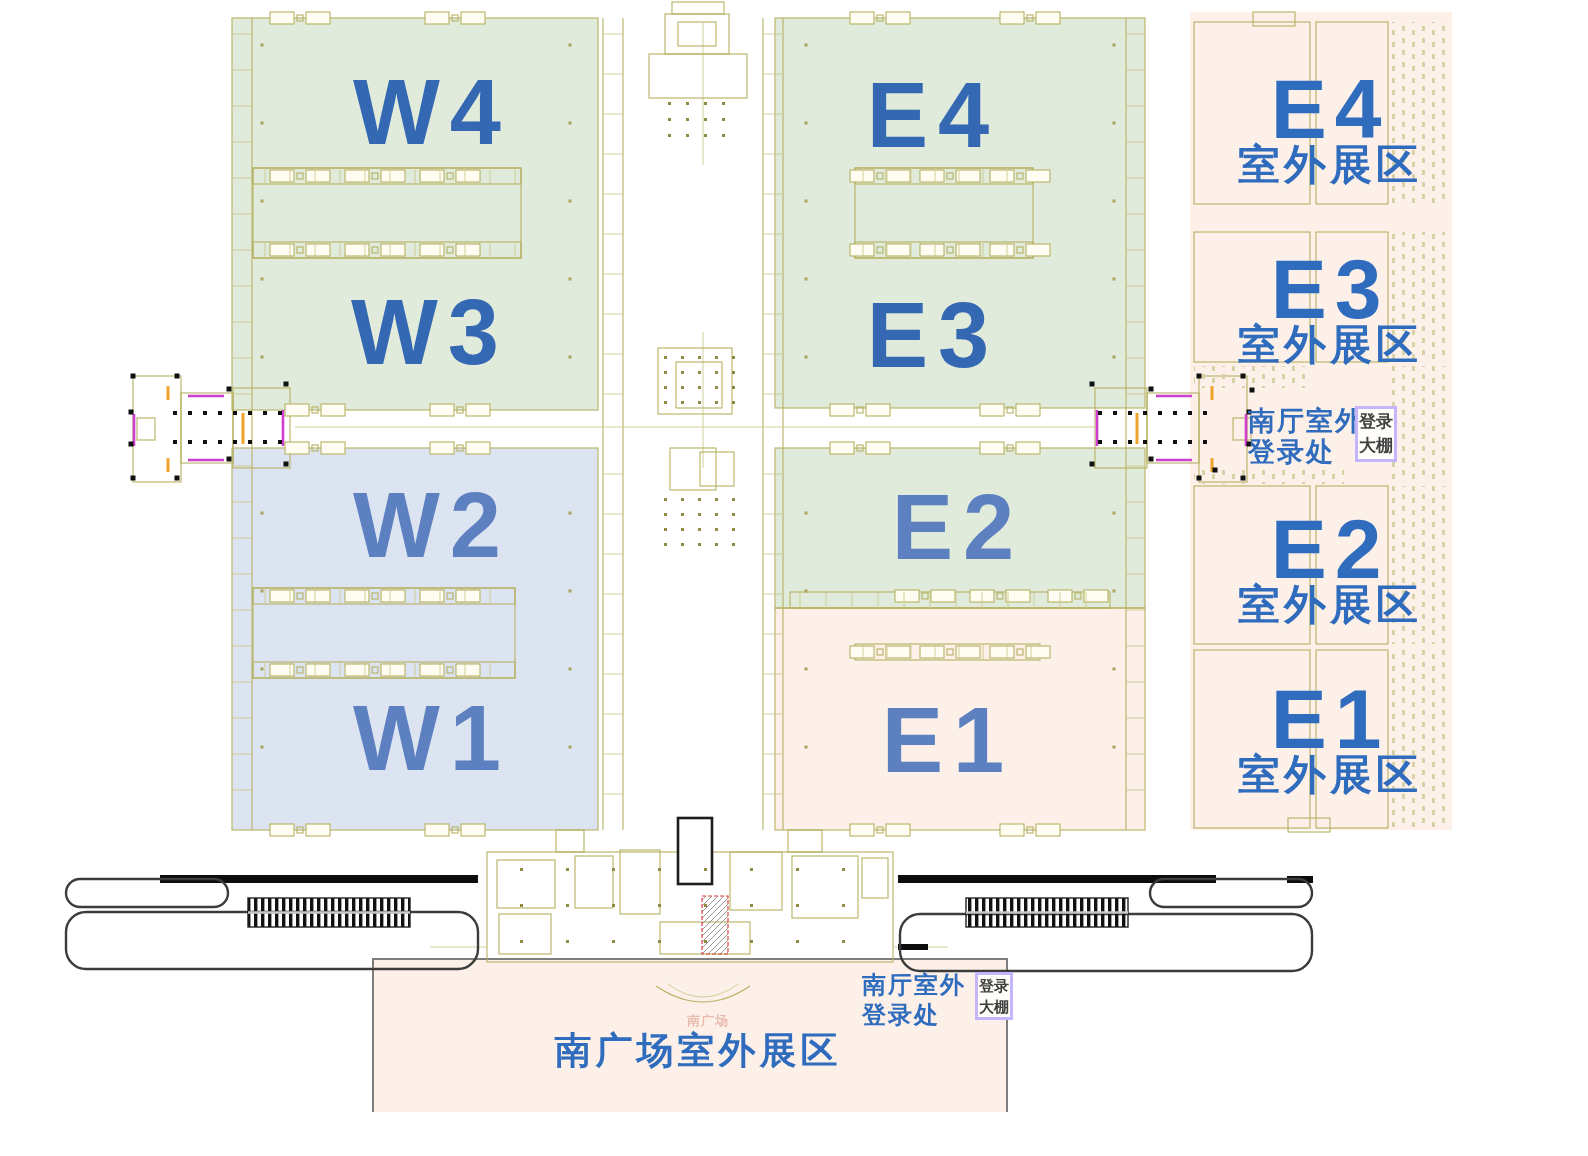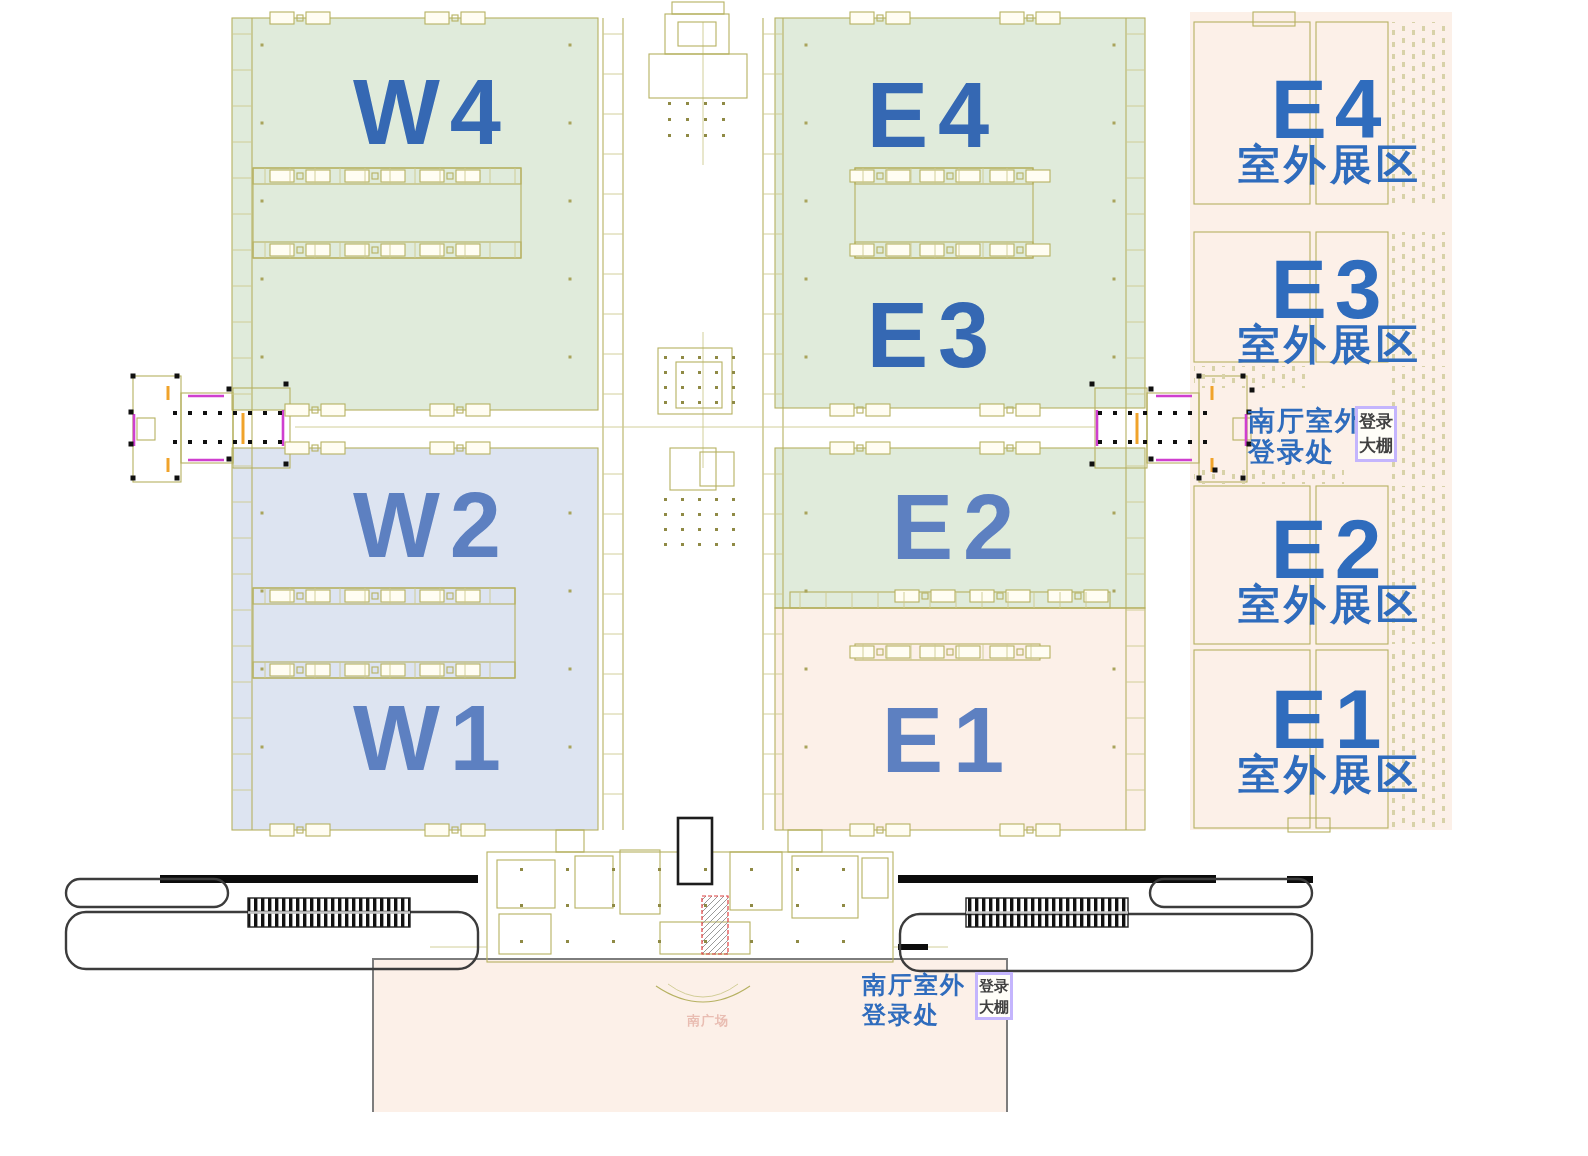--- a/index.html
+++ b/index.html
@@ -651,20 +651,21 @@
         <rect x="1112.5" y="277.5" width="3" height="3" class="oldot"></rect>
         <rect x="1112.5" y="355.5" width="3" height="3" class="oldot"></rect>
         <rect x="1112.5" y="511.5" width="3" height="3" class="oldot"></rect>
         <rect x="1112.5" y="589.5" width="3" height="3" class="oldot"></rect>
         <rect x="1112.5" y="667.5" width="3" height="3" class="oldot"></rect>
         <rect x="1112.5" y="745.5" width="3" height="3" class="oldot"></rect>
       </g>
   </svg>
 
   <div class="hall-label tone-dark" id="lbl-W4">W4</div>
+  <div class="hall-label tone-dark" id="lbl-W3">W3</div>
   <div class="hall-label tone-light" id="lbl-W2">W2</div>
   <div class="hall-label tone-light" id="lbl-W1">W1</div>
   <div class="hall-label tone-dark" id="lbl-E4">E4</div>
   <div class="hall-label tone-dark" id="lbl-E3">E3</div>
   <div class="hall-label tone-light" id="lbl-E2">E2</div>
   <div class="hall-label tone-light" id="lbl-E1">E1</div>
 
   <div class="outdoor-label" id="oz-e4">
     <div class="code">E4</div>
     <div class="sub">室外展区</div>
@@ -692,15 +693,16 @@
   </div>
   <div class="reg-label" id="reg-south">
     <div>南厅室外</div>
     <div>登录处</div>
   </div>
   <div class="shed" id="shed-south">
     <div>登录</div>
     <div>大棚</div>
   </div>
 
+  <div class="plaza-label">南广场室外展区</div>
   <div class="watermark">南广场</div>
 
 </div>
 
 </body></html>

